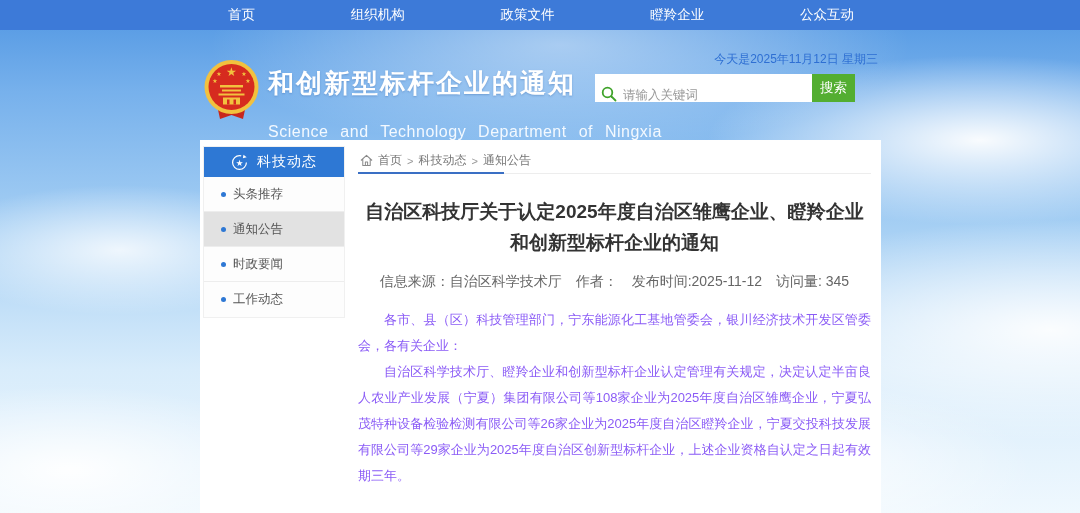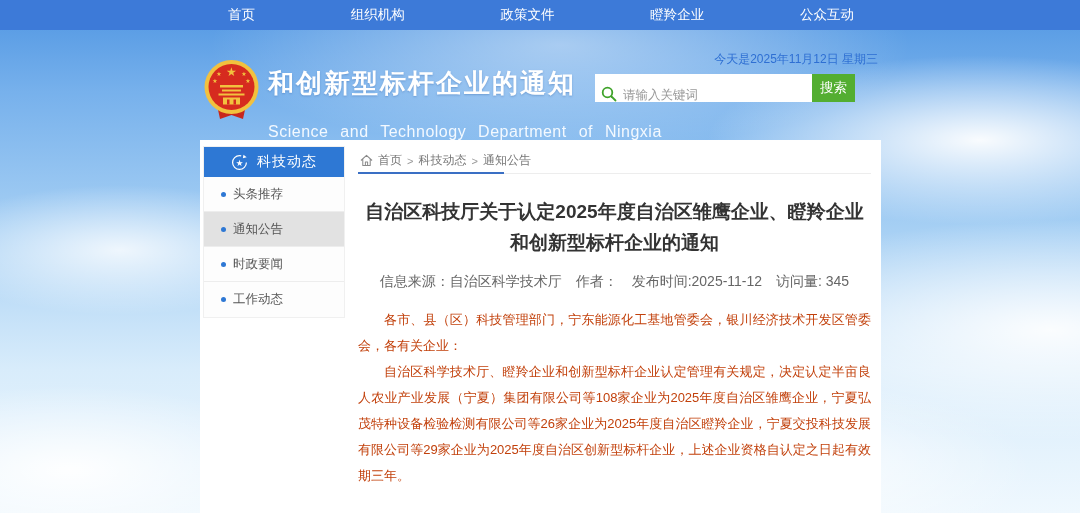--- a/index.html
+++ b/index.html
@@ -56,21 +56,21 @@
   .breadcrumb-row{ position:relative; height:26px; display:flex; align-items:center; gap:5px;
     border-bottom:1px solid #ededed; padding-left:2px; }
   .crumb{ font-size:12px; color:#777; cursor:pointer; }
   .crumb.current{ cursor:default; }
   .crumb-sep{ font-size:11px; color:#999; }
   .bc-underline{ position:absolute; left:0; bottom:-1px; width:146px; height:2px; background:#3a6fc4; }
   .article-title{ margin-top:22px; text-align:center; font-size:19px; font-weight:bold; color:#333; line-height:31px; }
   .meta-row{ margin-top:15px; text-align:center; font-size:14px; color:#666; }
   .meta-row span{ margin:0 5px; }
   .body-text{ margin-top:16px; }
-  .body-text p{ font-size:13px; color:#c2410c; line-height:26px; text-indent:2em; text-align:justify; }
+  .body-text p{ font-size:13px; color:#8b5cf6; line-height:26px; text-indent:2em; text-align:justify; }
 </style>
 </head>
 <body>
 
 <div class="page">
 
   <div class="topnav">
     <div class="topnav-inner">
       <span class="nav-item">首页</span>
       <span class="nav-item">组织机构</span>

